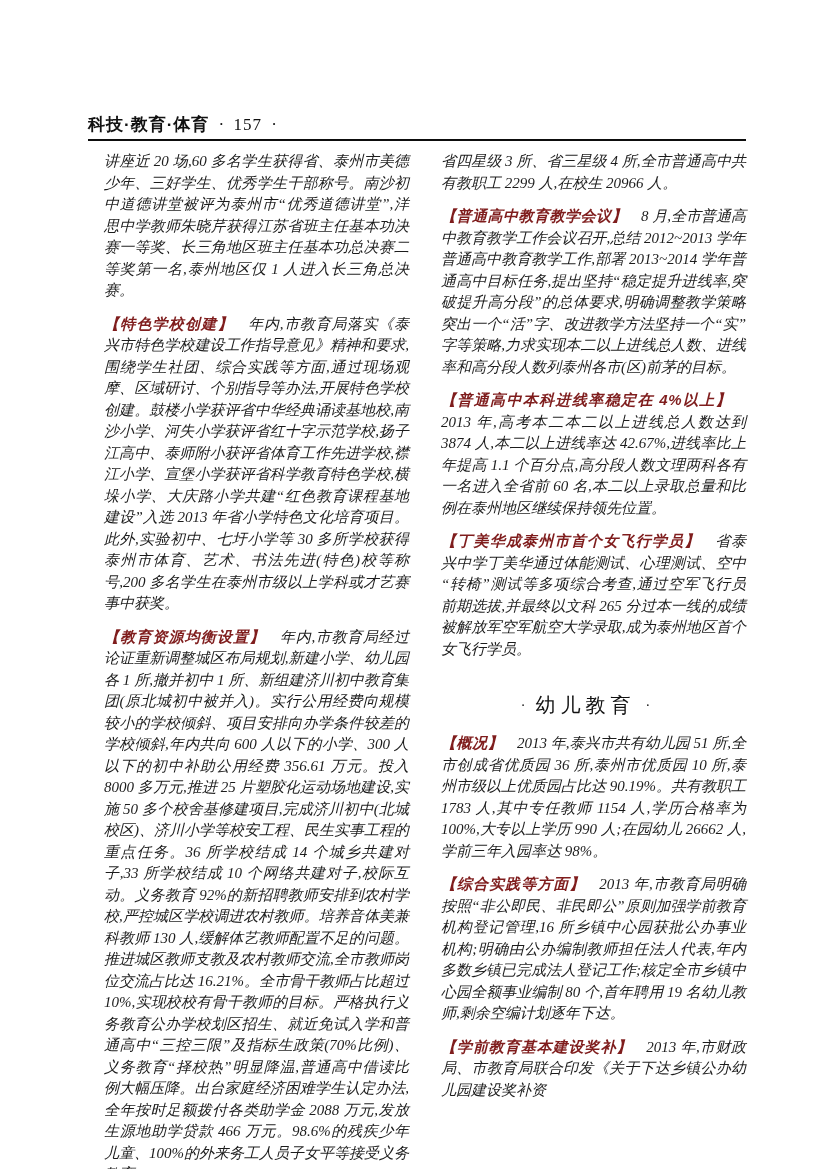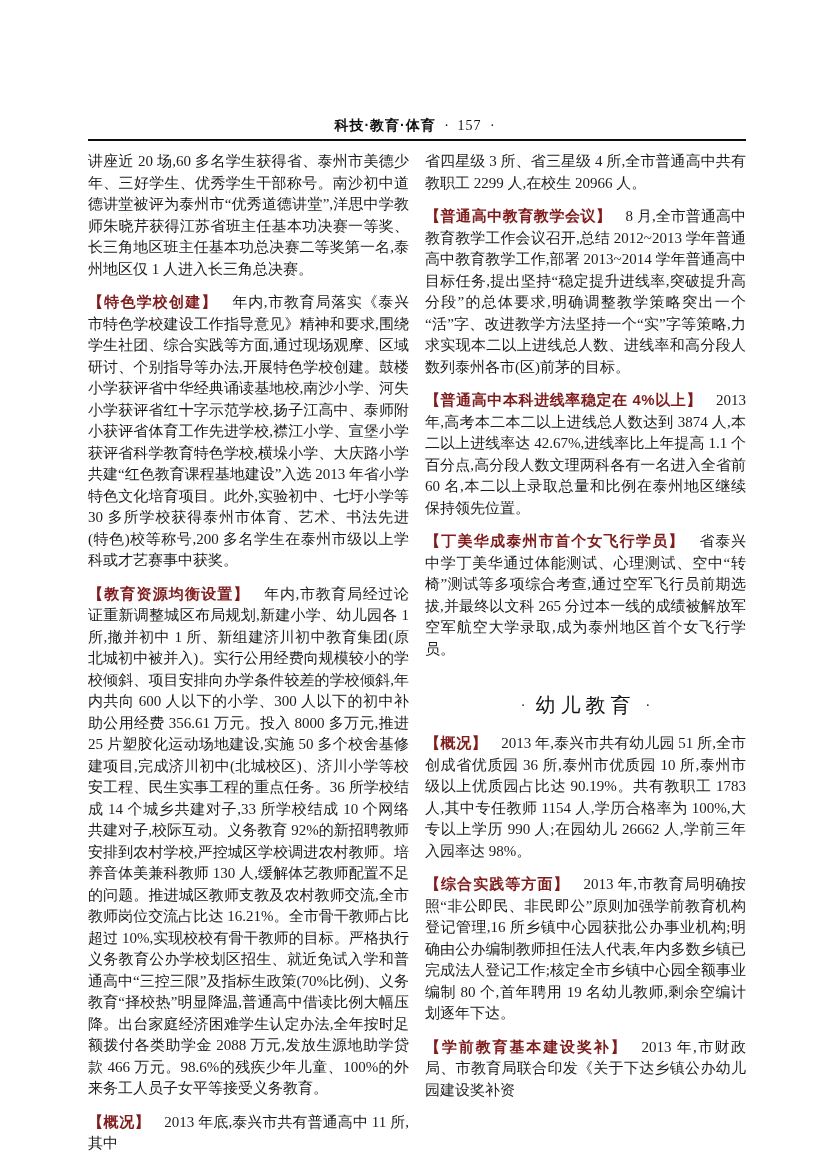--- a/index.html
+++ b/index.html
@@ -10,22 +10,22 @@
     background: #ffffff;
     overflow: hidden;
     font-family: "Liberation Serif", "DejaVu Serif", serif;
     color: #1c1c1c;
   }
   .running-head {
     position: absolute;
     top: 116px;
     left: 88px;
     width: 658px;
-    text-align: center;
-    font-size: 14px;
+    text-align: left;
+    font-size: 17px;
     line-height: 18px;
     white-space: nowrap;
   }
   .rh-title {
     font-family: "Liberation Sans", "DejaVu Sans", sans-serif;
     font-weight: bold;
     color: #111;
     letter-spacing: 1px;
   }
   .rh-dot { margin: 0 5px; color: #111; }
@@ -47,22 +47,23 @@
     top: 151px;
     width: 321px;
     font-size: 15px;
     line-height: 21.5px;
     text-align: justify;
     text-justify: inter-ideograph;
   }
   .col-left  { left: 88px; }
   .col-right { left: 425px; }
   p.entry {
-    margin: 0 0 11px 0;
+    margin: 0 0 11px 16px;
     padding: 0;
+    font-style: italic;
   }
   p.entry:last-child { margin-bottom: 0; }
   .entry-label {
     font-family: "Liberation Sans", "DejaVu Sans", sans-serif;
     font-weight: bold;
     color: #7f1d1d;
     letter-spacing: 0.5px;
   }
   .label-gap { display: inline-block; width: 14px; }
   .col-heading {

